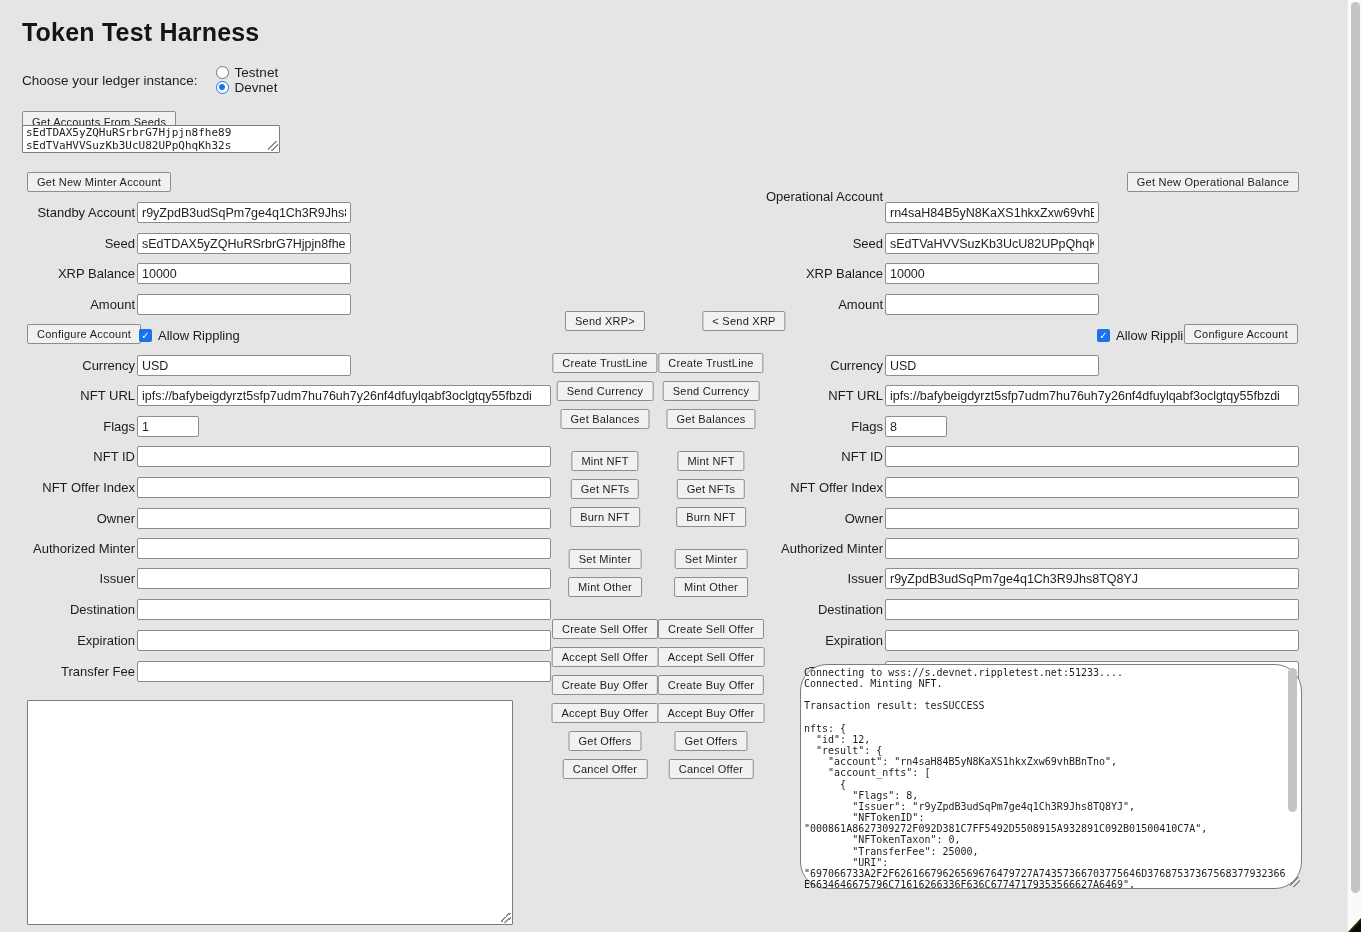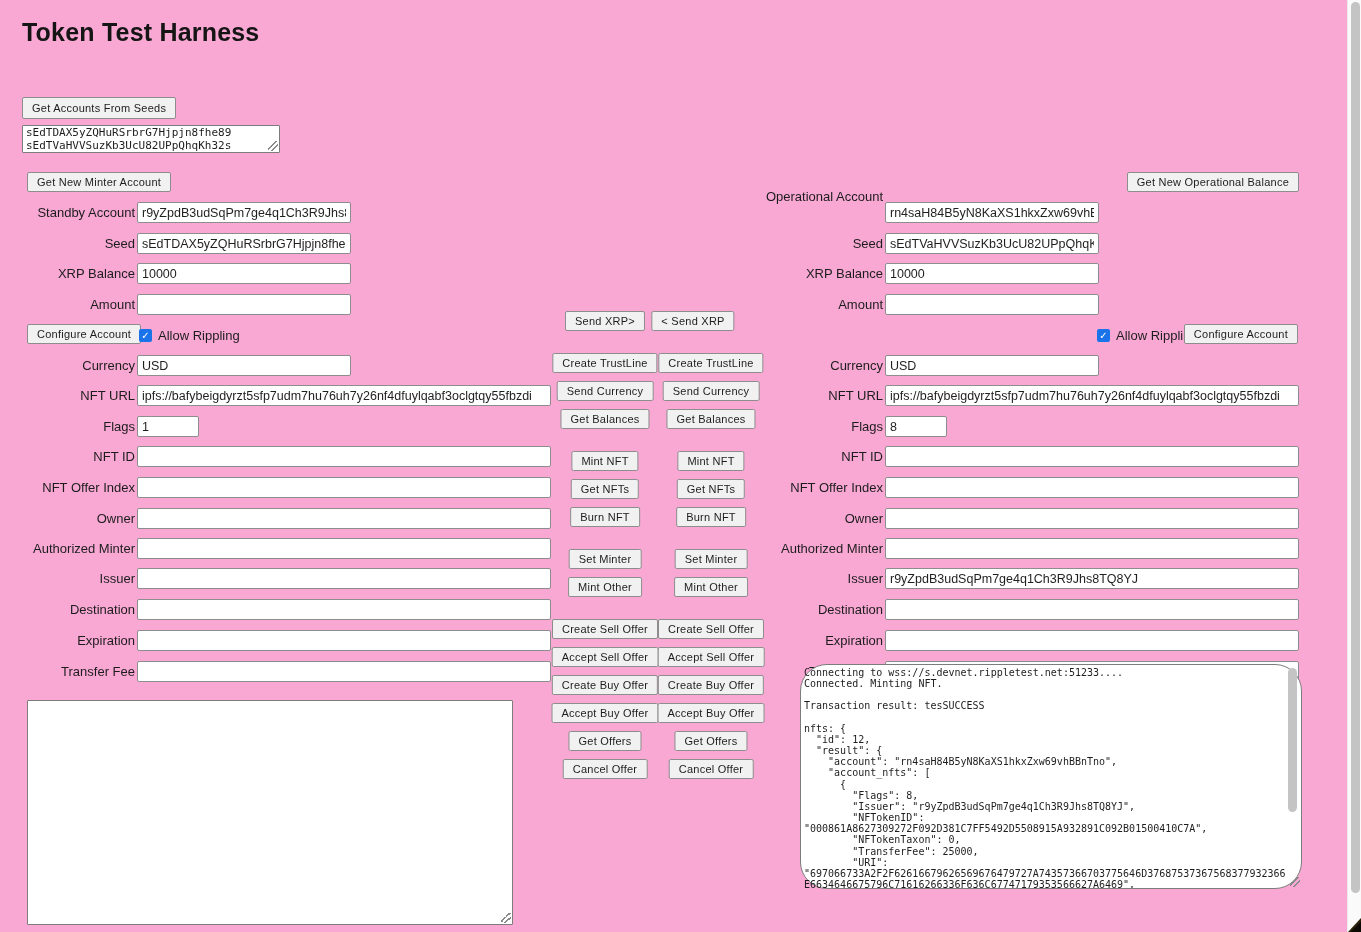--- a/index.html
+++ b/index.html
@@ -1,16 +1,16 @@
 <!DOCTYPE html>
 <html><head>
 <meta charset="utf-8">
 <style>
   html,body{margin:0;padding:0;}
-  .page{position:relative;width:1361px;height:932px;background:#f9a8d4;overflow:hidden;
+  .page{position:relative;width:1361px;height:932px;background:#e5e5e5;overflow:hidden;
         font-family:"Liberation Sans","DejaVu Sans",sans-serif;color:#1d1d1d;}
   .title{position:absolute;left:22px;top:18px;margin:0;font-size:25px;font-weight:600;
          letter-spacing:.2px;color:#151515;}
   .ledger-row{position:absolute;left:22px;top:65px;display:flex;align-items:center;font-size:13.5px;}
   .ledger-row .lbl{margin-right:18px;}
   .radio-opt{display:flex;align-items:center;margin-right:26px;cursor:default;}
   .radio{width:13px;height:13px;border:1px solid #6f757b;border-radius:50%;background:#fff;
          display:inline-block;position:relative;margin-right:6px;box-sizing:border-box;}
   .radio.checked{border:1.5px solid #1a73e8;}
   .radio.checked::after{content:'';position:absolute;left:2px;top:2px;width:6px;height:6px;
@@ -45,22 +45,35 @@
         background:linear-gradient(135deg,#a87f1f 0 22%,#2a1f08 22% 60%,#0d0a04 60%);
         clip-path:polygon(100% 0,100% 100%,0 100%);}
 </style>
 </head>
 <body>
 
 <div class="page" id="page">
 
   <h1 class="title">Token Test Harness</h1>
 
-
-  <button class="btn" style="left:22px;top:97px;height:22px;line-height:19px;">Get Accounts From Seeds</button>
+  <div class="ledger-row">
+    <span class="lbl">Choose your ledger instance:</span>
+    <span id="ledger-options">
+        <span class="radio-opt">
+          <span class="radio"></span>
+          <span>Testnet</span>
+        </span>
+        <span class="radio-opt">
+          <span class="radio checked"></span>
+          <span>Devnet</span>
+        </span>
+      </span>
+  </div>
+
+  <button class="btn" style="left:22px;top:111px;height:22px;line-height:19px;">Get Accounts From Seeds</button>
 
   <div class="tarea" style="left:22px;top:125px;width:258px;height:28px;">
     <pre class="seeds-pre">sEdTDAX5yZQHuRSrbrG7Hjpjn8fhe89
 sEdTVaHVVSuzKb3UcU82UPpQhqKh32s</pre>
     <span class="grip"></span>
   </div>
 
   <button class="btn" style="left:27px;top:172px;">Get New Minter Account</button>
   <div id="standby-fields">
       <div class="flabel" style="left: -20px; top: 202px; width: 155px;">Standby Account</div>
@@ -115,21 +128,21 @@
       <button class="btn mid-btn" style="left: 605px; top: 549px;">Set Minter</button>
       <button class="btn mid-btn" style="left: 605px; top: 577px;">Mint Other</button>
       <button class="btn mid-btn" style="left: 605px; top: 619px;">Create Sell Offer</button>
       <button class="btn mid-btn" style="left: 605px; top: 647px;">Accept Sell Offer</button>
       <button class="btn mid-btn" style="left: 605px; top: 675px;">Create Buy Offer</button>
       <button class="btn mid-btn" style="left: 605px; top: 703px;">Accept Buy Offer</button>
       <button class="btn mid-btn" style="left: 605px; top: 731px;">Get Offers</button>
       <button class="btn mid-btn" style="left: 605px; top: 759px;">Cancel Offer</button>
     </div>
   <div id="operational-buttons">
-      <button class="btn mid-btn" style="left: 693px; top: 311px;">&lt; Send XRP</button>
+      <button class="btn mid-btn" style="left: 744px; top: 311px;">&lt; Send XRP</button>
       <button class="btn mid-btn" style="left: 711px; top: 353px;">Create TrustLine</button>
       <button class="btn mid-btn" style="left: 711px; top: 381px;">Send Currency</button>
       <button class="btn mid-btn" style="left: 711px; top: 409px;">Get Balances</button>
       <button class="btn mid-btn" style="left: 711px; top: 451px;">Mint NFT</button>
       <button class="btn mid-btn" style="left: 711px; top: 479px;">Get NFTs</button>
       <button class="btn mid-btn" style="left: 711px; top: 507px;">Burn NFT</button>
       <button class="btn mid-btn" style="left: 711px; top: 549px;">Set Minter</button>
       <button class="btn mid-btn" style="left: 711px; top: 577px;">Mint Other</button>
       <button class="btn mid-btn" style="left: 711px; top: 619px;">Create Sell Offer</button>
       <button class="btn mid-btn" style="left: 711px; top: 647px;">Accept Sell Offer</button>

